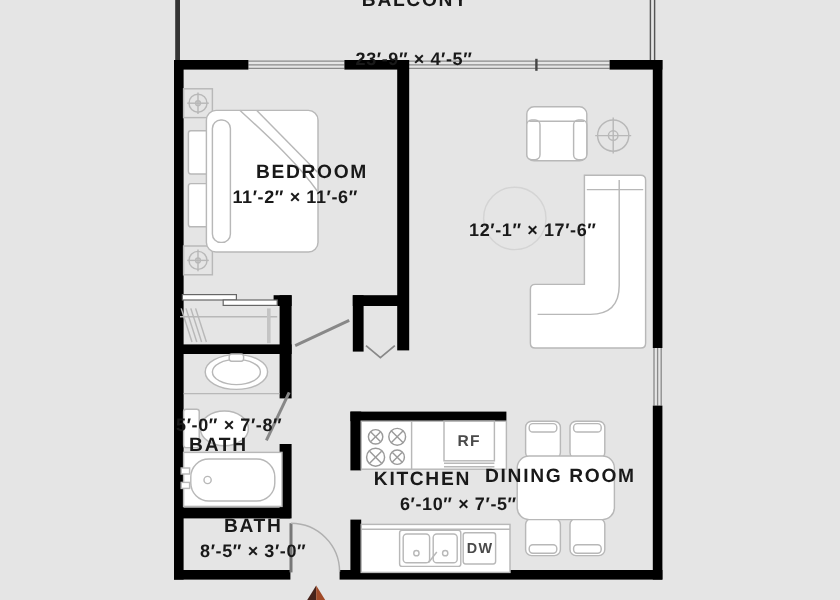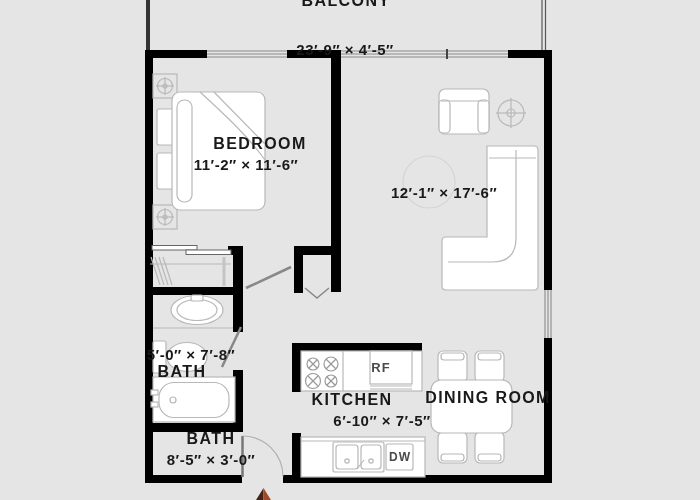--- a/index.html
+++ b/index.html
@@ -225,21 +225,21 @@
   <div class="lbl room-dims" style="left:246px; top:157px;">11′-2″ ×  11′-6″</div>
 
   <div class="lbl room-dims" style="left:444px; top:185px;">12′-1″ ×  17′-6″</div>
 
   <div class="lbl room-name" style="left:182px; top:325px;margin-top:39px;">BATH</div>
   <div class="lbl room-dims" style="left:191px; top:347px;">5′-0″ × 7′-8″</div>
 
   <div class="lbl room-name" style="left:352px; top:392px;">KITCHEN</div>
   <div class="lbl room-dims" style="left:354px; top:413px;margin-left:28px;">6′-10″ ×  7′-5″</div>
 
-  <div class="lbl room-name" style="left:488px; top:390px;">DINING ROOM</div>
+  <div class="lbl room-name" style="left:467px; top:390px;">DINING ROOM</div>
 
   <div class="lbl room-name" style="left:211px; top:431px;">BATH</div>
   <div class="lbl room-dims" style="left:211px; top:452px;">8′-5″  ×  3′-0″</div>
 
-  <div class="lbl appl" style="left:381px; top:361px;text-align:center;">RF</div>
+  <div class="lbl appl" style="left:391px; top:361px;text-align:center;">RF</div>
   <div class="lbl appl" style="left:400px; top:451px; font-size:12px;">DW</div>
 
 </div>
 
 </body></html>

